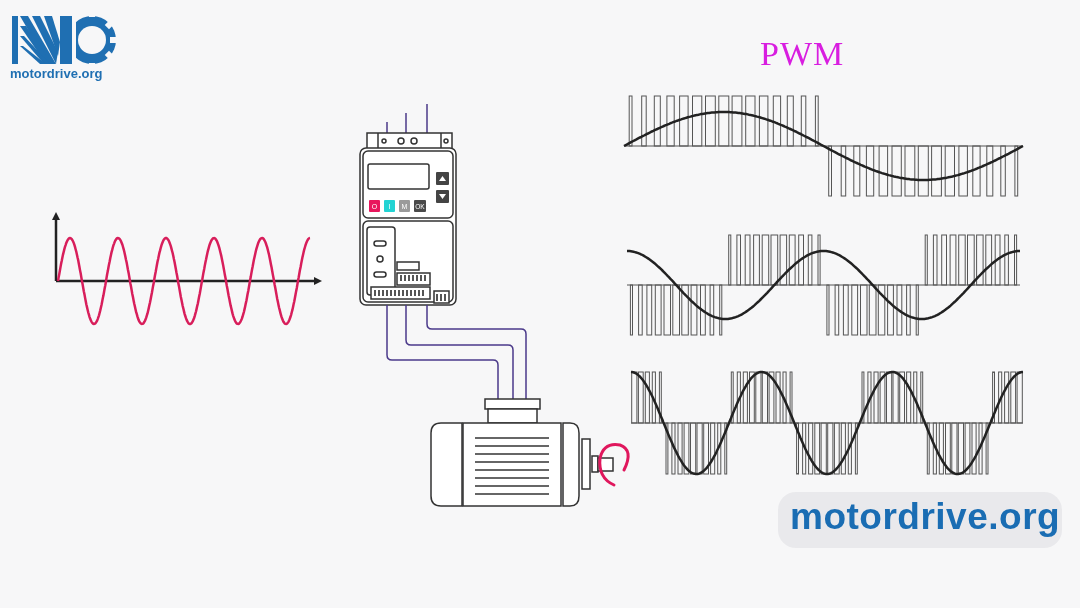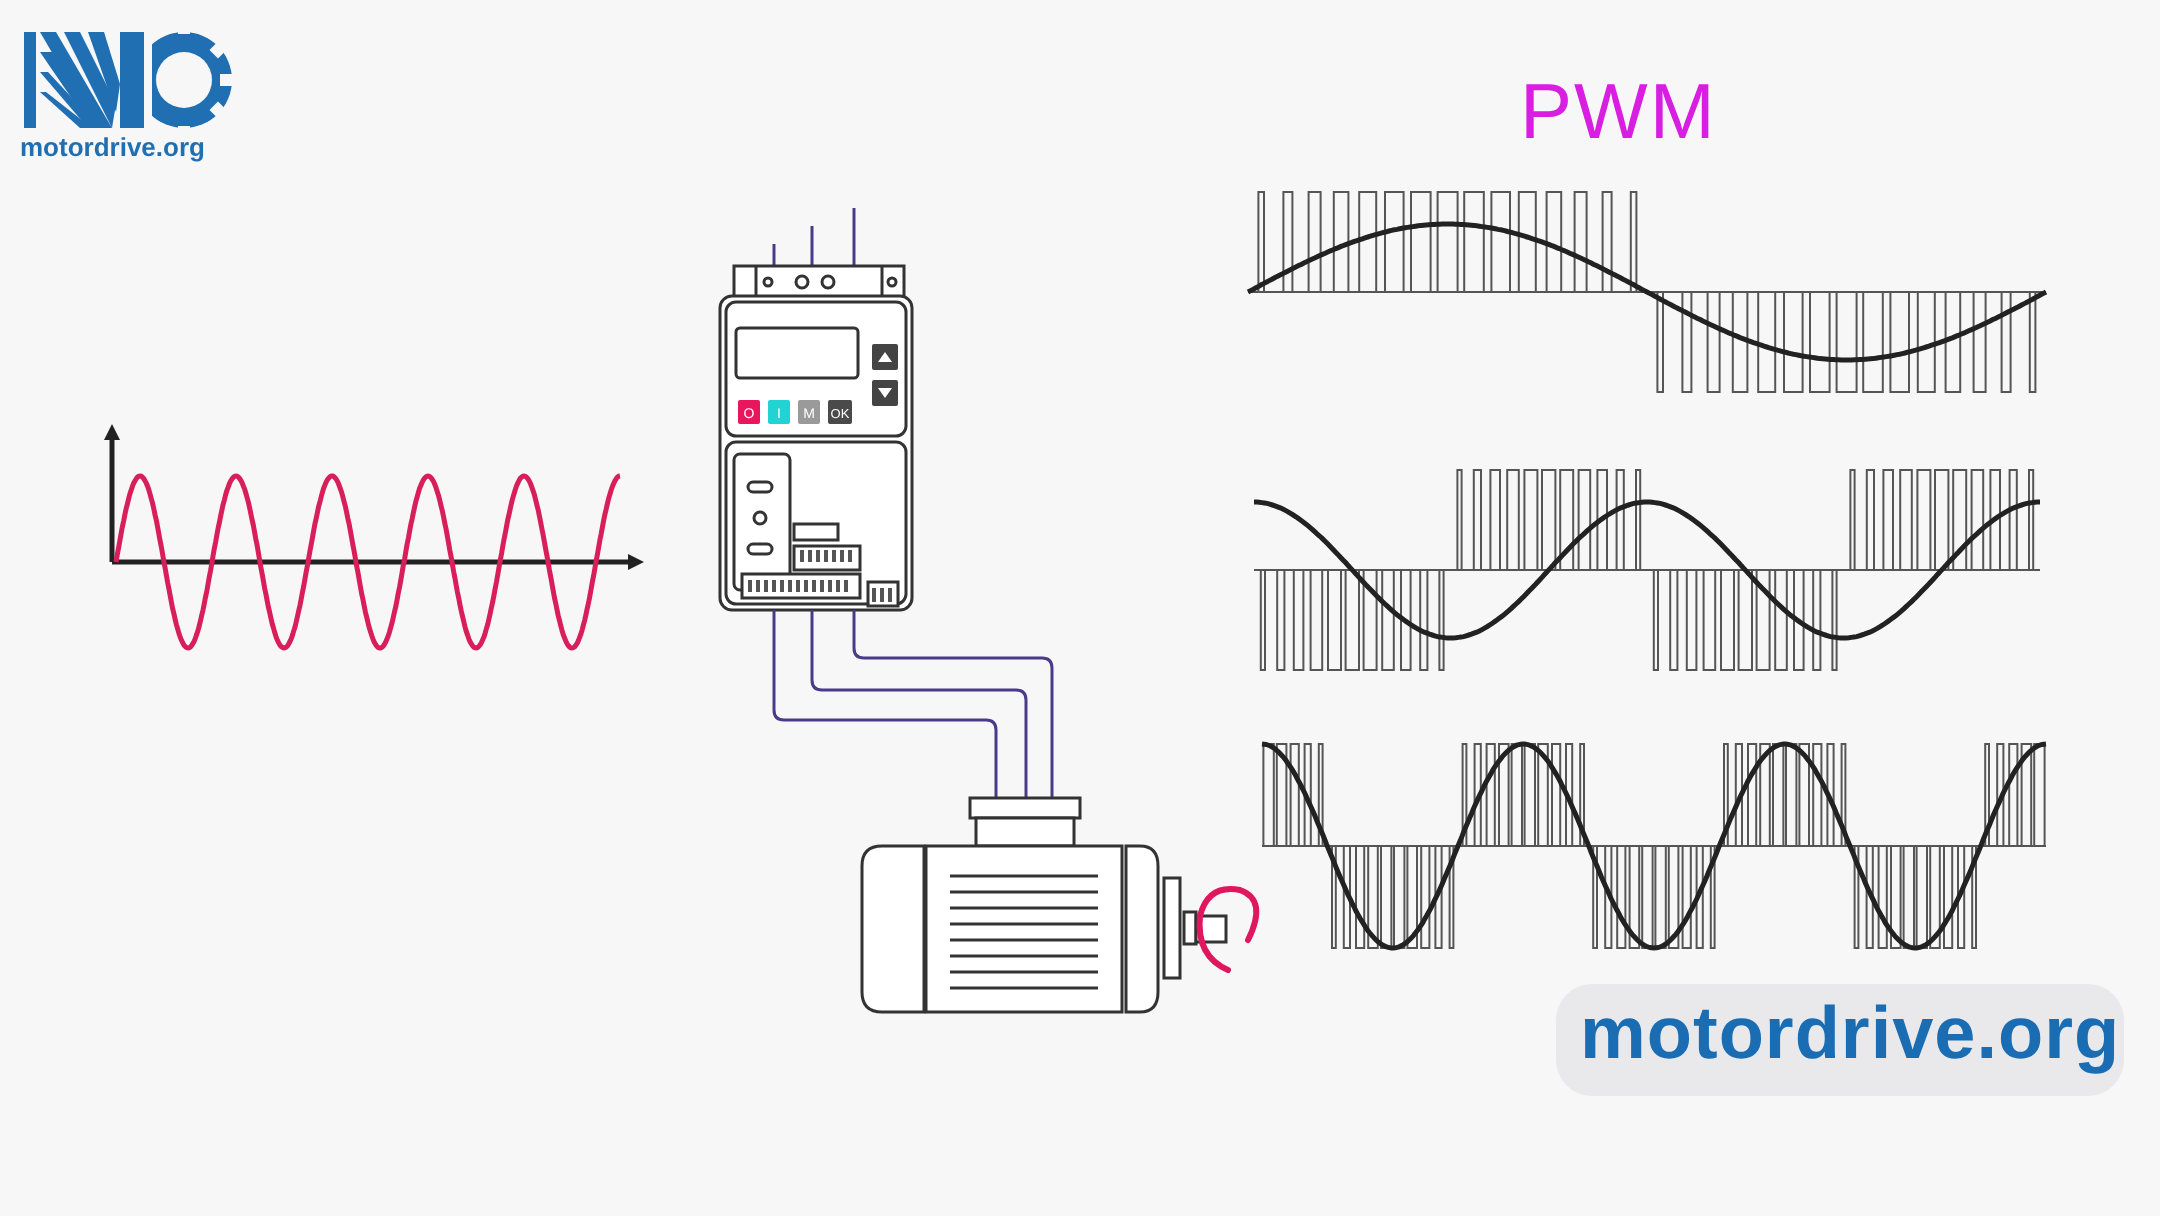--- a/index.html
+++ b/index.html
@@ -1,20 +1,20 @@
 <!DOCTYPE html>
 <html><head>
 <meta charset="utf-8">
 <style>
   html, body { margin:0; padding:0; }
   body { width:1080px; height:608px; background:#f7f7f8; position:relative; overflow:hidden; font-family:"Liberation Sans", sans-serif; }
   .abs { position:absolute; }
   #logo { left:10px; top:12px; width:110px; height:75px; }
   #logo-text { left:10px; top:66px; font-size:13px; font-weight:bold; color:#1f6fb2; }
-  #pwm-title { left:760px; top:35px; font-size:39px; color:#d81ee0; letter-spacing:1px; }
+  #pwm-title { left:760px; top:35px; font-size:34px; color:#d81ee0; letter-spacing:1px;font-family:Liberation Serif, serif; }
   #watermark { left:778px; top:492px; width:284px; height:56px; background:#e9e9ec; border-radius:18px; }
   #watermark-text { left:790px; top:496px; font-size:37px; font-weight:bold; color:#1a6db3; letter-spacing:0.5px; }
   svg.layer { position:absolute; left:0; top:0; }
 </style>
 </head>
 <body>
 
 <div class="abs" id="logo">
   <svg width="110" height="56" viewBox="0 0 110 56">
     <g fill="#1f6fb2">

